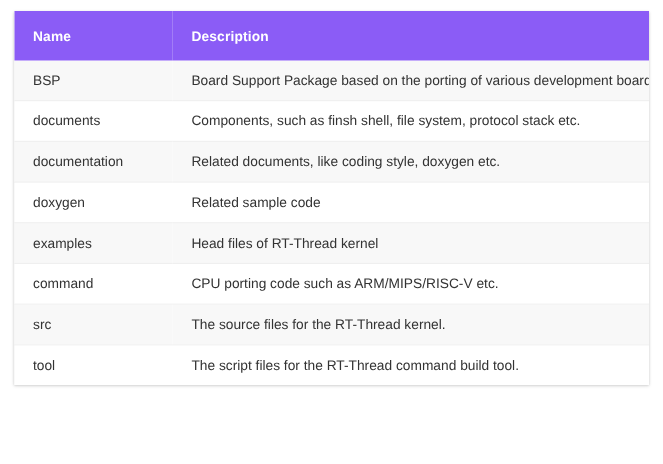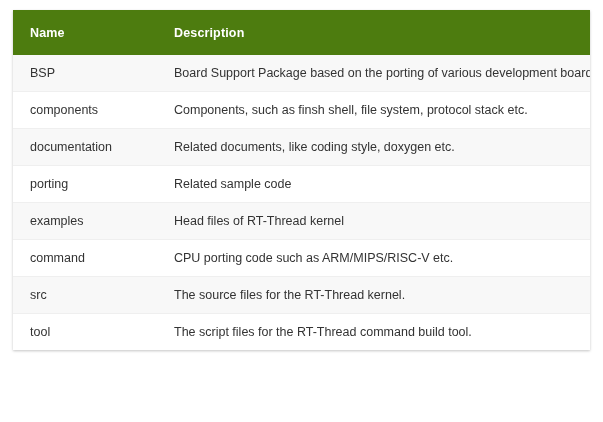--- a/index.html
+++ b/index.html
@@ -33,21 +33,21 @@
     overflow: hidden;
   }
 
   table.data-table {
     width: 100%;
     border-collapse: collapse;
     table-layout: fixed;
   }
 
   table.data-table thead th {
-    background: #4d7c0f;
+    background: #8b5cf6;
     color: #ffffff;
     font-size: 12.5px;
     font-weight: bold;
     text-align: left;
     height: 45px;
     padding: 0 0 0 17px;
     vertical-align: middle;
     letter-spacing: 0.15px;
     white-space: nowrap;
   }
@@ -85,29 +85,29 @@
           <th class="col-name">Name</th>
           <th class="col-desc">Description</th>
         </tr>
       </thead>
       <tbody>
         <tr>
           <td class="cell-name">BSP</td>
           <td class="cell-desc">Board Support Package based on the porting of various development boards</td>
         </tr>
         <tr>
-          <td class="cell-name">components</td>
+          <td class="cell-name">documents</td>
           <td class="cell-desc">Components, such as finsh shell, file system, protocol stack etc.</td>
         </tr>
         <tr>
           <td class="cell-name">documentation</td>
           <td class="cell-desc">Related documents, like coding style, doxygen etc.</td>
         </tr>
         <tr>
-          <td class="cell-name">porting</td>
+          <td class="cell-name">doxygen</td>
           <td class="cell-desc">Related sample code</td>
         </tr>
         <tr>
           <td class="cell-name">examples</td>
           <td class="cell-desc">Head files of RT-Thread kernel</td>
         </tr>
         <tr>
           <td class="cell-name">command</td>
           <td class="cell-desc">CPU porting code such as ARM/MIPS/RISC-V etc.</td>
         </tr>

